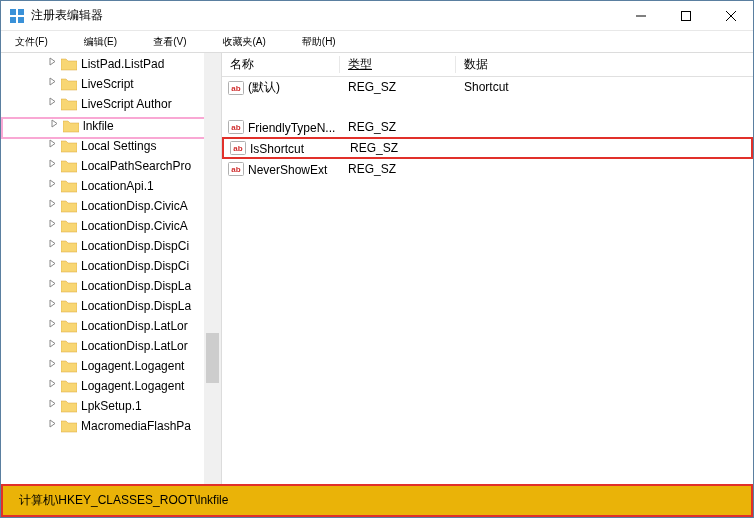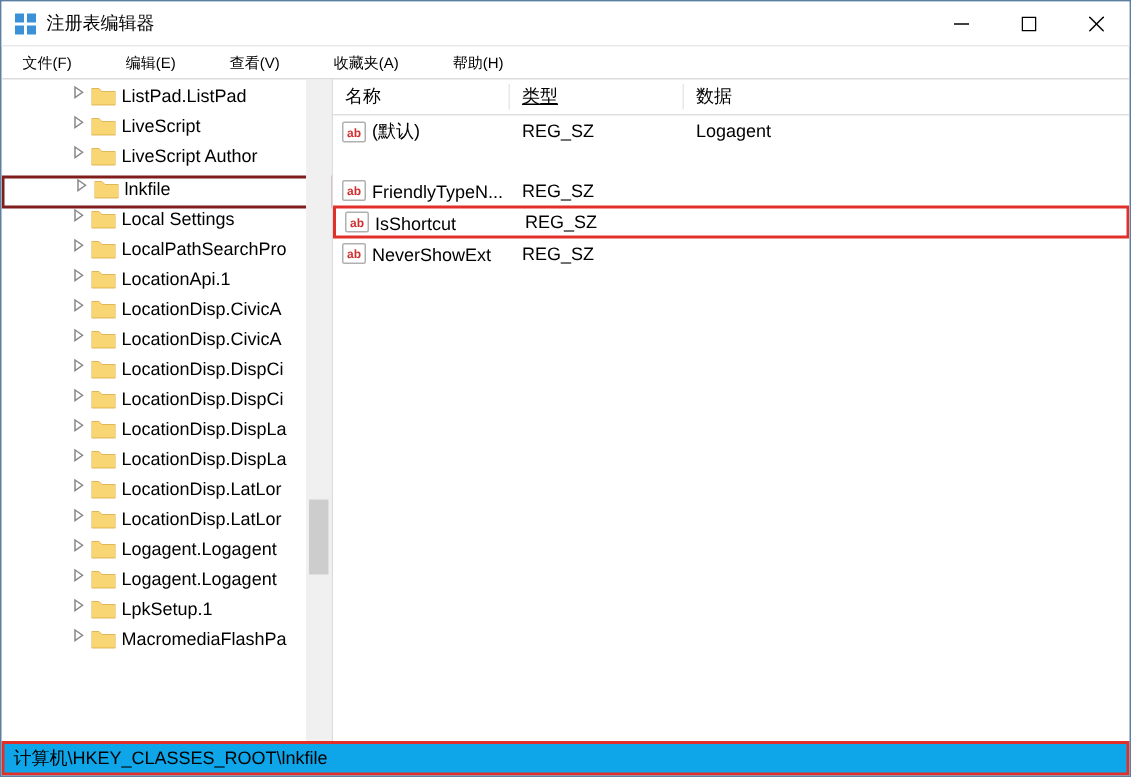--- a/index.html
+++ b/index.html
@@ -12,34 +12,34 @@
   .win-btn svg { display: block; }
   .menubar { height: 22px; display: flex; align-items: center; padding: 0 6px; border-bottom: 1px solid #dcdcdc; font-size: 10px; gap: 20px; }
   .menu-item { padding: 2px 8px; }
   .content { flex: 1; display: flex; min-height: 0; }
   .tree-pane { width: 221px; border-right: 1px solid #dcdcdc; overflow: hidden; position: relative; padding-top: 4px; }
   .tree-list { }
   .tree-row { display: flex; align-items: flex-start; height: 20px; padding-left: 44px; white-space: nowrap; position: relative; }
   .tree-row .twisty { width: 14px; text-align: center; color: #888; font-size: 10px; }
   .tree-row .folder { width: 16px; height: 14px; margin: 0 4px 0 2px; }
   .tree-row .lbl { font-size: 12px; }
-  .tree-row.highlight { border: 2px solid #7f1d1d; height: 22px; }
+  .tree-row.highlight { border: 2px solid #f9a8d4; height: 22px; }
   .grid-pane { flex: 1; display: flex; flex-direction: column; overflow: hidden; }
   .grid-header { display: flex; height: 24px; border-bottom: 1px solid #e0e0e0; align-items: center; font-size: 12px; }
   .col-name { width: 118px; padding-left: 8px; border-right: 1px solid #e8e8e8; }
   .col-type { width: 116px; padding-left: 8px; border-right: 1px solid #e8e8e8; text-decoration: underline; }
   .col-data { flex: 1; padding-left: 8px; }
   .grid-body { flex: 1; overflow: auto; }
   .grid-row { display: flex; align-items: center; height: 20px; font-size: 12px; }
   .grid-row.highlight { border: 2px solid #e1302a; height: 22px; }
   .cell-name { width: 118px; padding-left: 6px; display: flex; align-items: flex-end; gap: 4px; overflow: hidden; white-space: nowrap; }
   .cell-type { width: 116px; padding-left: 8px; }
   .cell-data { flex: 1; padding-left: 8px; }
   .reg-icon { width: 16px; height: 16px; flex: none; }
-  .statusbar { height: 23px; border-top: 2px solid #e1302a; border-left: 2px solid #e1302a; border-right: 2px solid #e1302a; border-bottom: 2px solid #e1302a; background: #0ea5e9; display: flex; align-items: center; padding: 0 6px; font-size: 12px; }
+  .statusbar { height: 33px; border-top: 2px solid #e1302a; border-left: 2px solid #e1302a; border-right: 2px solid #e1302a; border-bottom: 2px solid #e1302a; background: #eab308; display: flex; align-items: center; padding: 0 16px; font-size: 12px; }
   .scrollbar-v { position: absolute; right: 0; top: 0; bottom: 0; width: 17px; background: #f0f0f0; }
   .scrollbar-thumb { background: #cdcdcd; position: absolute; left: 2px; right: 2px; }
 </style>
 </head>
 <body>
 
 <div class="titlebar">
   <span class="app-icon">
     <svg width="16" height="16" viewBox="0 0 16 16">
       <rect x="1" y="1" width="6" height="6" fill="#3a91d8"></rect>
@@ -267,21 +267,21 @@
     <div class="grid-body" id="grid-body">
         <div class="grid-row">
           <div class="cell-name">
             <span class="reg-icon"><svg width="16" height="16" viewBox="0 0 16 16">
                 <rect x="0.5" y="1.5" width="15" height="13" rx="1" fill="#fff" stroke="#b0b0b0"></rect>
                 <text x="8" y="11" font-size="8" font-weight="bold" fill="#d03030" text-anchor="middle" font-family="Arial">ab</text>
               </svg></span>
             <span>(默认)</span>
           </div>
           <div class="cell-type">REG_SZ</div>
-          <div class="cell-data">Logagent</div>
+          <div class="cell-data">Shortcut</div>
         </div>
         <div class="grid-row">
         </div>
         <div class="grid-row">
           <div class="cell-name">
             <span class="reg-icon"><svg width="16" height="16" viewBox="0 0 16 16">
                 <rect x="0.5" y="1.5" width="15" height="13" rx="1" fill="#fff" stroke="#b0b0b0"></rect>
                 <text x="8" y="11" font-size="8" font-weight="bold" fill="#d03030" text-anchor="middle" font-family="Arial">ab</text>
               </svg></span>
             <span>FriendlyTypeN...</span>

